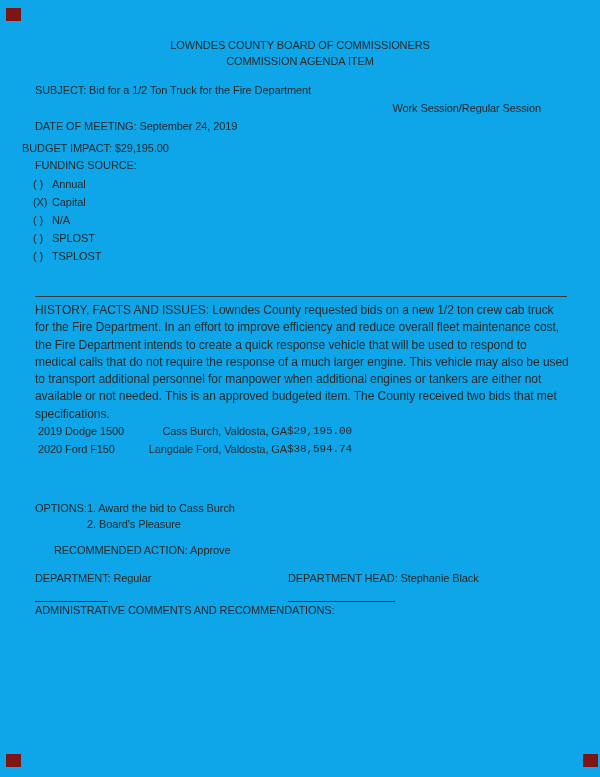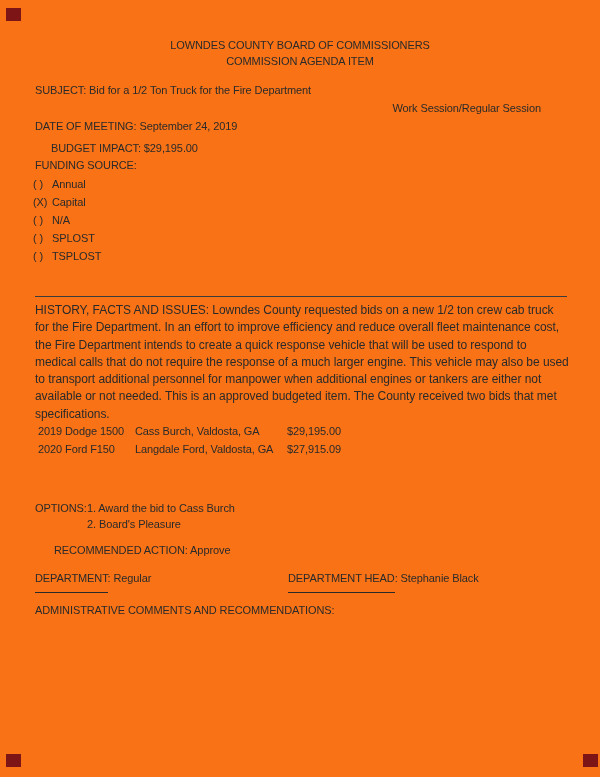--- a/index.html
+++ b/index.html
@@ -1,19 +1,19 @@
 <!DOCTYPE html>
 <html><head>
 <meta charset="utf-8">
 <style>
   html,body{margin:0;padding:0;background:#ffffff;}
   .page{
     position:relative;
     width:600px;height:777px;
-    background:#f97316;
+    background:#0ea5e9;
     font-family:"Liberation Sans",sans-serif;
     color:#2a2a2a;
     font-size:11px;
     letter-spacing:-0.1px;
     overflow:hidden;
   }
   .line{position:absolute;white-space:nowrap;line-height:15px;}
   .center{left:0;width:600px;text-align:center;}
   .right-block{position:absolute;left:35px;width:506px;text-align:right;white-space:nowrap;line-height:15px;}
   .para{
@@ -21,26 +21,26 @@
     font-size:12px;line-height:17.3px;letter-spacing:-0.05px;
     white-space:normal;
   }
   .funding-list{position:absolute;left:33px;top:175px;}
   .funding-row{height:18px;line-height:18px;white-space:nowrap;}
   .chk{display:inline-block;width:19px;}
   .divider{position:absolute;left:35px;top:296px;width:532px;height:0;border-top:1.5px solid #3c3c3c;}
   .bids{position:absolute;left:38px;top:423px;}
   .bid-row{display:flex;height:17.5px;line-height:17.5px;white-space:nowrap;}
   .bid-model{width:97px;}
-  .bid-vendor{width:152px;}
-  .bid-amount{width:auto;}
+  .bid-vendor{width:152px;text-align:right;}
+  .bid-amount{width:auto;font-family:Liberation Mono, monospace;}
   .options-line{position:absolute;left:35px;top:501px;white-space:nowrap;line-height:15px;}
   .options-label{display:inline-block;width:52px;}
   .option2{position:absolute;left:87px;top:517px;white-space:nowrap;line-height:15px;}
-  .u{border-bottom:1px solid #2a2a2a;padding-bottom:8px;}
+  .u{border-bottom:1px solid #2a2a2a;padding-bottom:17px;}
   .corner{position:absolute;width:15px;height:13px;background:#7d1416;}
   .corner.tl{left:6px;top:8px;}
   .corner.bl{left:6px;top:754px;}
   .corner.br{left:583px;top:754px;}
 </style>
 </head>
 <body>
 
 <div class="page">
 
@@ -50,21 +50,21 @@
 
   <div class="line center" style="top:38px;">LOWNDES COUNTY BOARD OF COMMISSIONERS</div>
   <div class="line center" style="top:54px;">COMMISSION AGENDA ITEM</div>
 
   <div class="line" style="left:35px;top:83px;">SUBJECT: Bid for a 1/2 Ton Truck for the Fire Department</div>
 
   <div class="right-block" style="top:101px;">Work Session/Regular Session</div>
 
   <div class="line" style="left:35px;top:119px;">DATE OF MEETING: September 24, 2019</div>
 
-  <div class="line" style="left:51px;top:141px;">BUDGET IMPACT: $29,195.00</div>
+  <div class="line" style="left:22px;top:141px;">BUDGET IMPACT: $29,195.00</div>
 
   <div class="line" style="left:35px;top:158px;">FUNDING SOURCE:</div>
 
   <div class="funding-list">
     <div class="funding-row">
       <span class="chk">( )</span><span>Annual</span>
     </div>
     <div class="funding-row">
       <span class="chk">(X)</span><span>Capital</span>
     </div>
@@ -86,21 +86,21 @@
 
   <div class="bids">
     <div class="bid-row">
       <span class="bid-model">2019 Dodge 1500</span>
       <span class="bid-vendor">Cass Burch, Valdosta, GA</span>
       <span class="bid-amount">$29,195.00</span>
     </div>
     <div class="bid-row">
       <span class="bid-model">2020 Ford F150</span>
       <span class="bid-vendor">Langdale Ford, Valdosta, GA</span>
-      <span class="bid-amount">$27,915.09</span>
+      <span class="bid-amount">$38,594.74</span>
     </div>
   </div>
 
   <div class="options-line">
     <span class="options-label">OPTIONS:</span><span>1. Award the bid to Cass Burch</span>
   </div>
   <div class="option2">2. Board's Pleasure</div>
 
   <div class="line" style="left:35px;top:543px;margin-left:19px;">RECOMMENDED ACTION: Approve</div>
 

